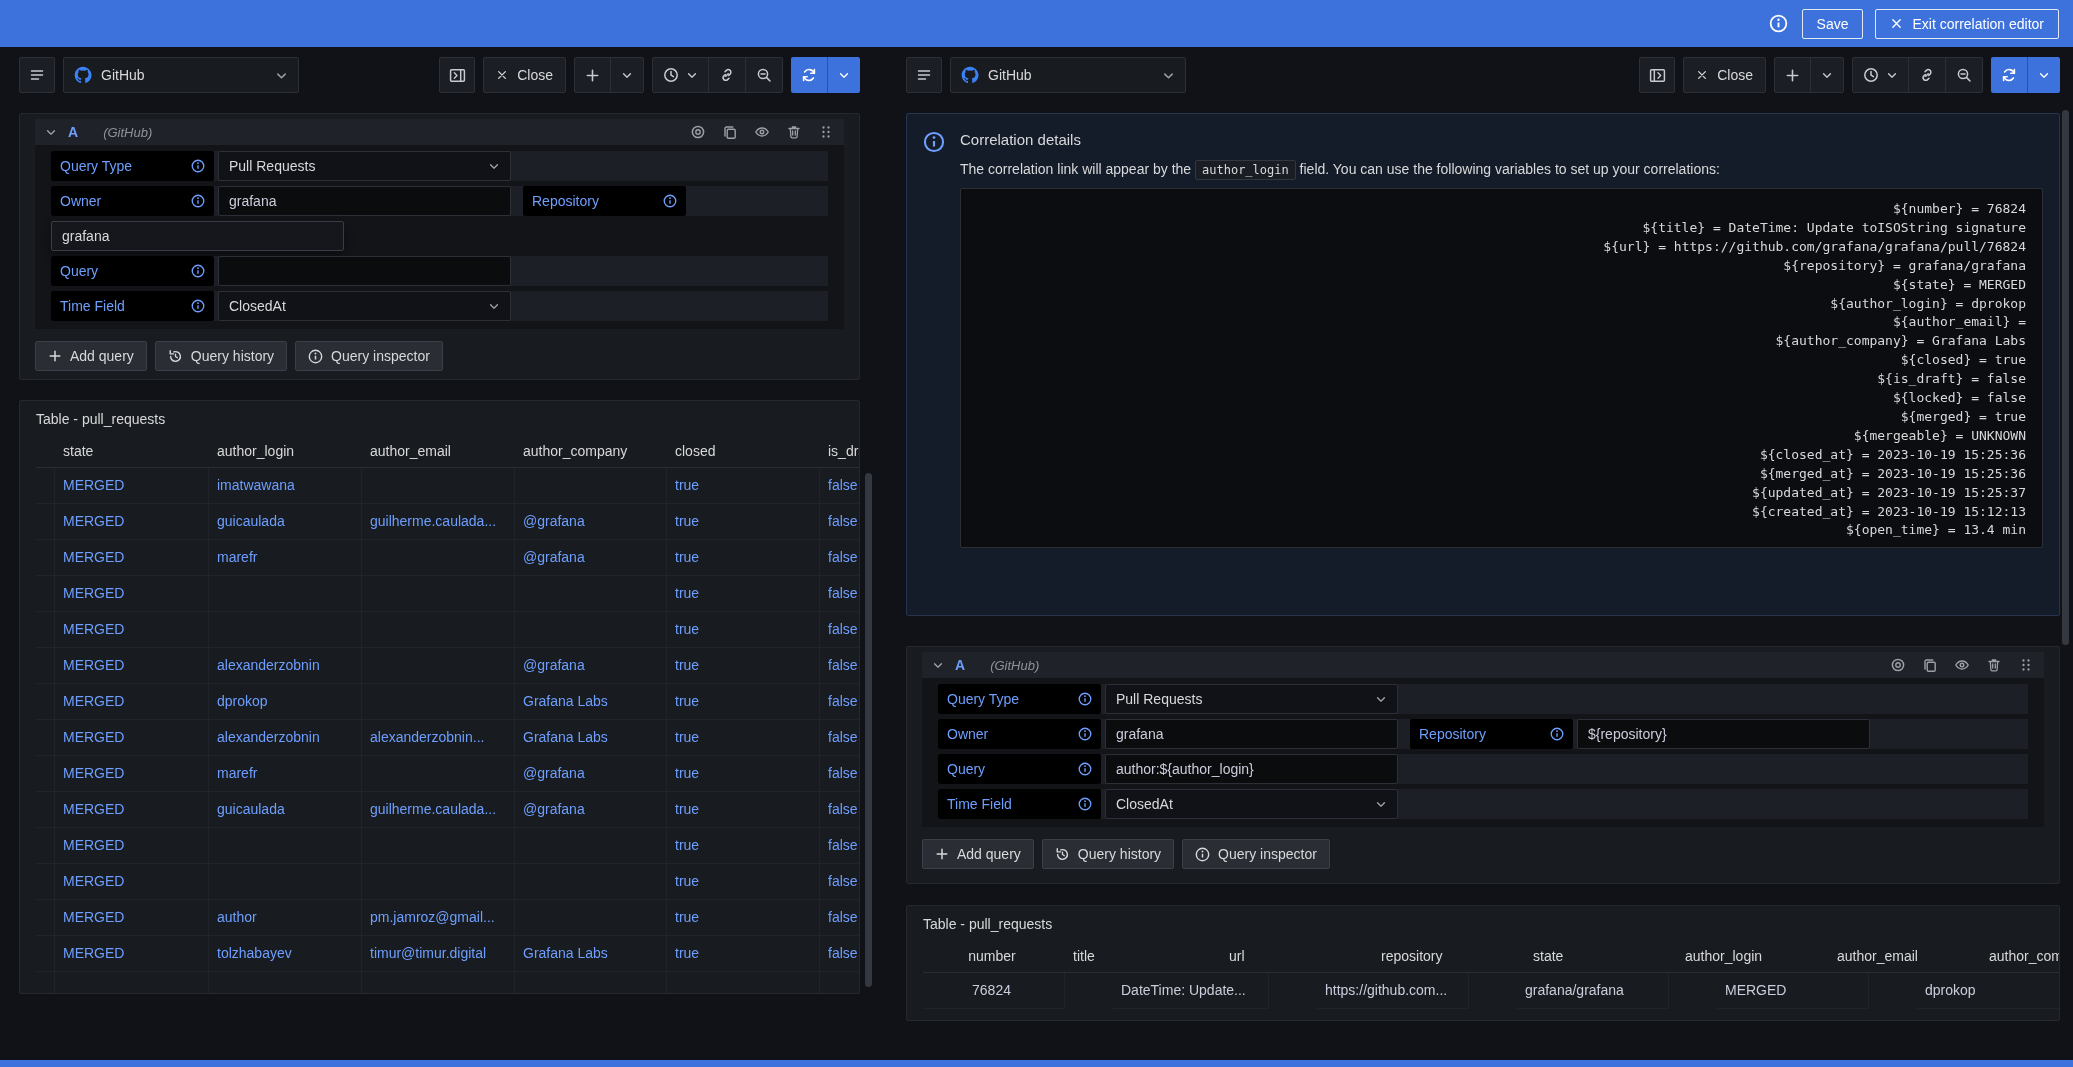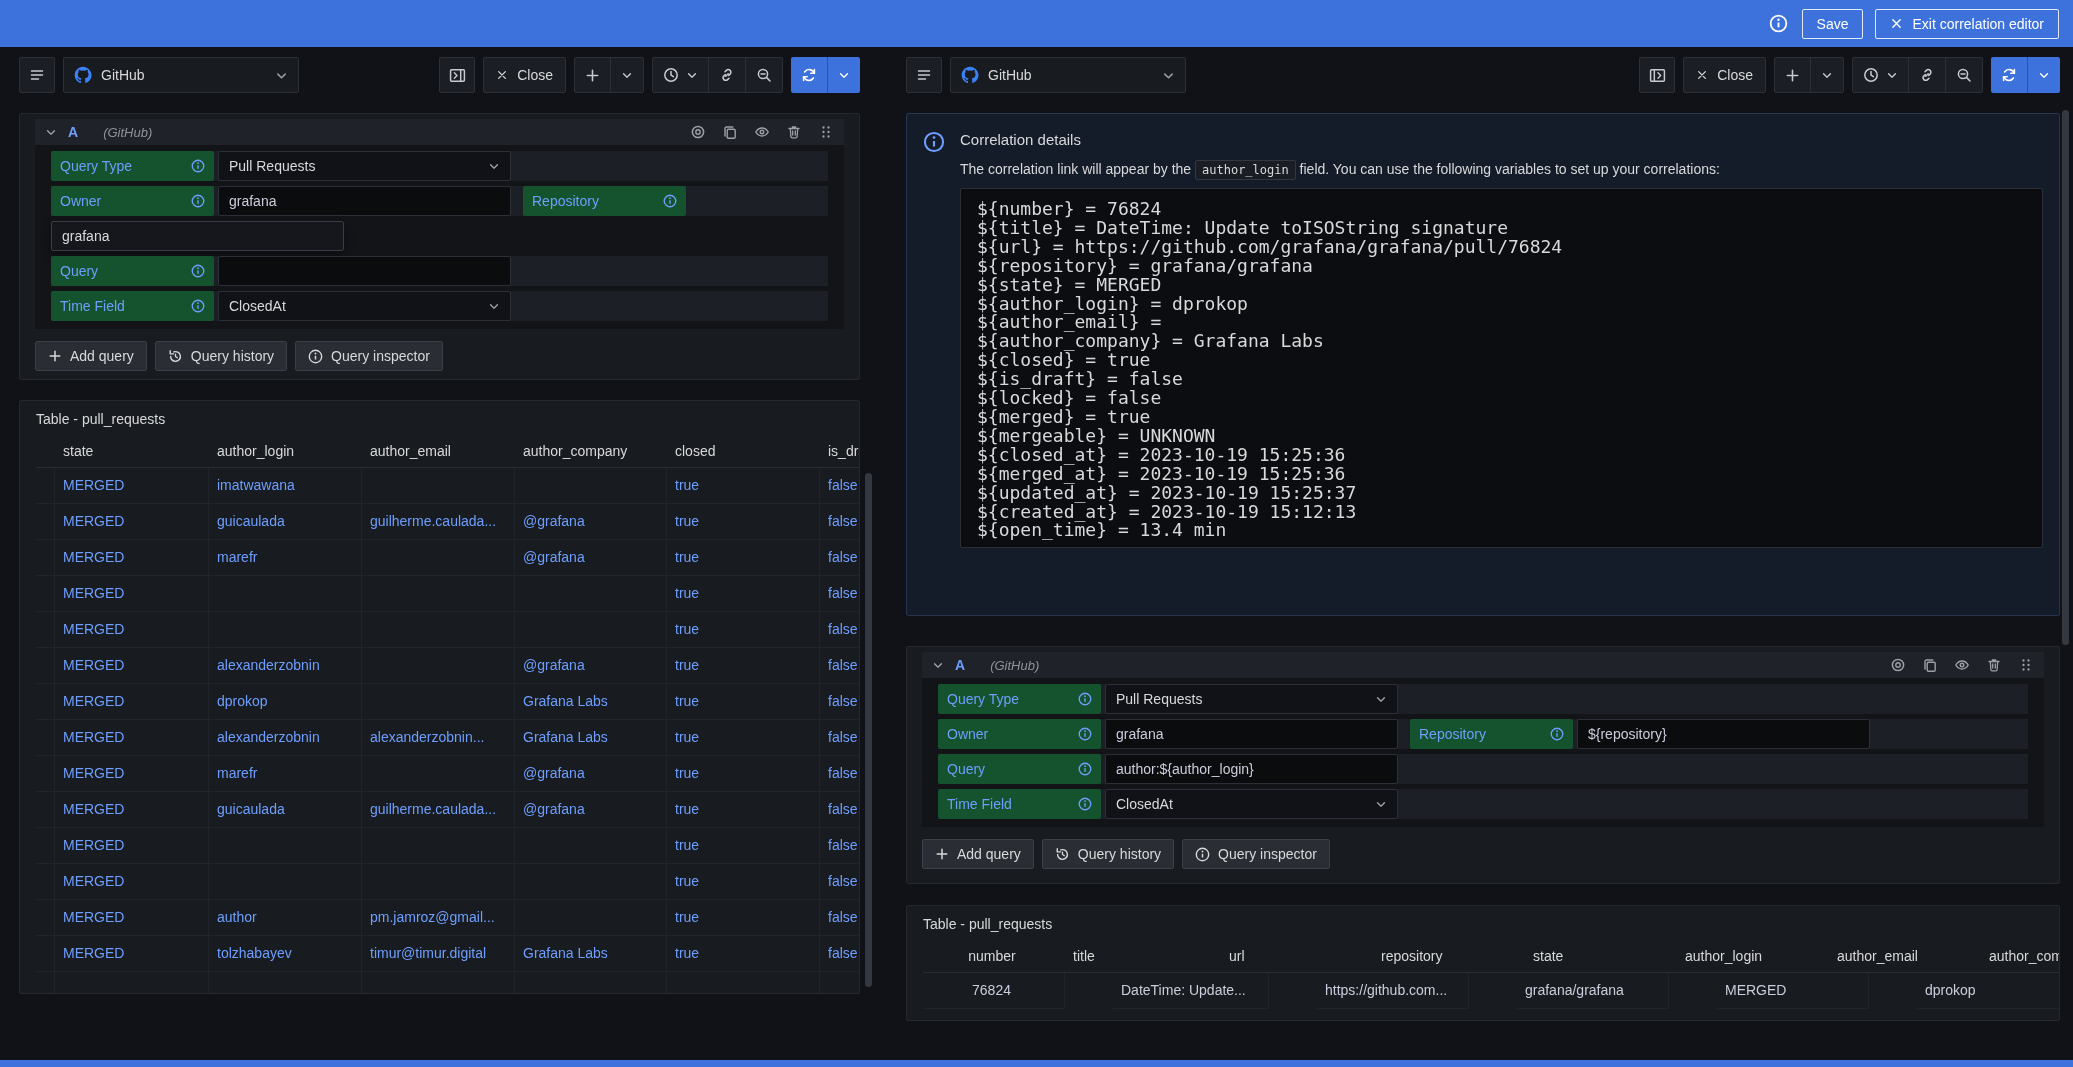--- a/index.html
+++ b/index.html
@@ -41,36 +41,36 @@
   .pane.right .qpanel { height: 238px; margin-bottom: 21px; }
   .qcard { background: #121418; border-radius: 2px; }
   .qhead { height: 26px; background: #1F2228; display: flex; align-items: center; gap: 11px; padding: 0 10px; cursor: pointer; }
   .refid { color: #6E9FFF; font-weight: 700; font-size: 14px; }
   .dshint { color: #8F9398; font-style: italic; font-size: 13px; margin-left: 14px; }
   .qicons { margin-left: auto; display: flex; align-items: center; gap: 16px; color: #9DA0A8; }
   .qicon { display: flex; cursor: pointer; background: none; border: none; color: #9DA0A8; padding: 0; }
   .qrows { padding: 6px 16px 8px; display: flex; flex-direction: column; gap: 5px; }
   .qrow { display: flex; gap: 4px; height: 30px; background: #1C1F25; }
   .qrow.nostrip { background: transparent; }
-  .qlabel { width: 163px; min-width: 163px; height: 30px; background: #14532d; color: #6E9FFF; font-weight: 500; display: flex; align-items: center; justify-content: space-between; padding: 0 9px; border-radius: 2px; }
+  .qlabel { width: 163px; min-width: 163px; height: 30px; background: #000000; color: #6E9FFF; font-weight: 500; display: flex; align-items: center; justify-content: space-between; padding: 0 9px; border-radius: 2px; }
   .qlabel.ml { margin-left: 8px; }
   .ginput { width: 293px; height: 30px; background: #0B0C0E; border: 1px solid #2C3036; border-radius: 2px; color: #CCCCDC; padding: 0 10px; font-size: 14px; font-family: inherit; outline: none; }
   .gselect { width: 293px; height: 30px; background: #111217; border: 1px solid #2C3036; border-radius: 2px; display: flex; align-items: center; justify-content: space-between; padding: 0 10px; color: #D8D9DA; cursor: pointer; }
   .suggestion { width: 293px; height: 30px; background: #15171C; border: 1px solid #393D45; border-radius: 2px; display: flex; align-items: center; padding: 0 10px; color: #D8D9DA; box-shadow: 0 4px 8px rgba(0,0,0,.4); cursor: pointer; }
   .qactions { margin-top: 12px; display: flex; gap: 8px; }
   .gbtn { height: 30px; padding: 0 12px; background: #2A2D34; border: 1px solid #3C3F47; border-radius: 2px; color: #D8D9DA; font-size: 14px; font-weight: 500; display: flex; align-items: center; gap: 8px; cursor: pointer; font-family: inherit; }
 
   
   .cpanel { background: #141B29; border: 1px solid #28344E; border-radius: 2px; padding: 16px 16px 14px; display: flex; gap: 15px; height: 503px; margin-bottom: 30px; overflow: hidden; }
   .cicon { color: #6E9FFF; margin-top: 1px; }
   .cbody { flex: 1; min-width: 0; }
   .ctitle { font-size: 15px; font-weight: 500; color: #D8D9DA; margin: 1px 0 13px; }
   .cdesc { font-size: 14px; color: #D8D9DA; margin-bottom: 11px; }
   .chip { font-family: "DejaVu Sans Mono", monospace; font-size: 12px; background: #1A1D23; border: 1px solid #33373F; border-radius: 2px; padding: 2px 6px; color: #D8D9DA; }
-  .ccode { background: #0C0D10; border: 1px solid #2C3036; border-radius: 2px; padding: 11px 16px; font-family: "DejaVu Sans Mono", monospace; font-size: 18px; line-height: 18.9px; color: #D8D9DA; height: 360px; overflow: hidden; white-space: pre; }
+  .ccode { background: #0C0D10; border: 1px solid #2C3036; border-radius: 2px; padding: 11px 16px; font-family: "DejaVu Sans Mono", monospace; font-size: 13px; line-height: 18.9px; color: #D8D9DA; height: 360px; overflow: hidden; white-space: pre; text-align: right; }
   .clabelrow { margin-top: 18px; height: 38px; background: #1B2233; border-radius: 2px; display: flex; align-items: center; gap: 13px; padding: 0 15px; color: #D8D9DA; font-size: 14px; font-weight: 500; cursor: pointer; }
 
   
   .tpanel { padding-top: 6px; margin-bottom: 12px; }
   .pane.left  .tpanel { height: 594px; }
   .pane.right .tpanel { height: 116px; }
   .ttitle { padding: 4px 16px 9px; font-size: 14px; font-weight: 500; color: #D8D9DA; }
   .tbl { margin-left: 16px; overflow: hidden; }
   .trow { display: grid; height: 36px; }
   .trow.thead { height: 32px; }

